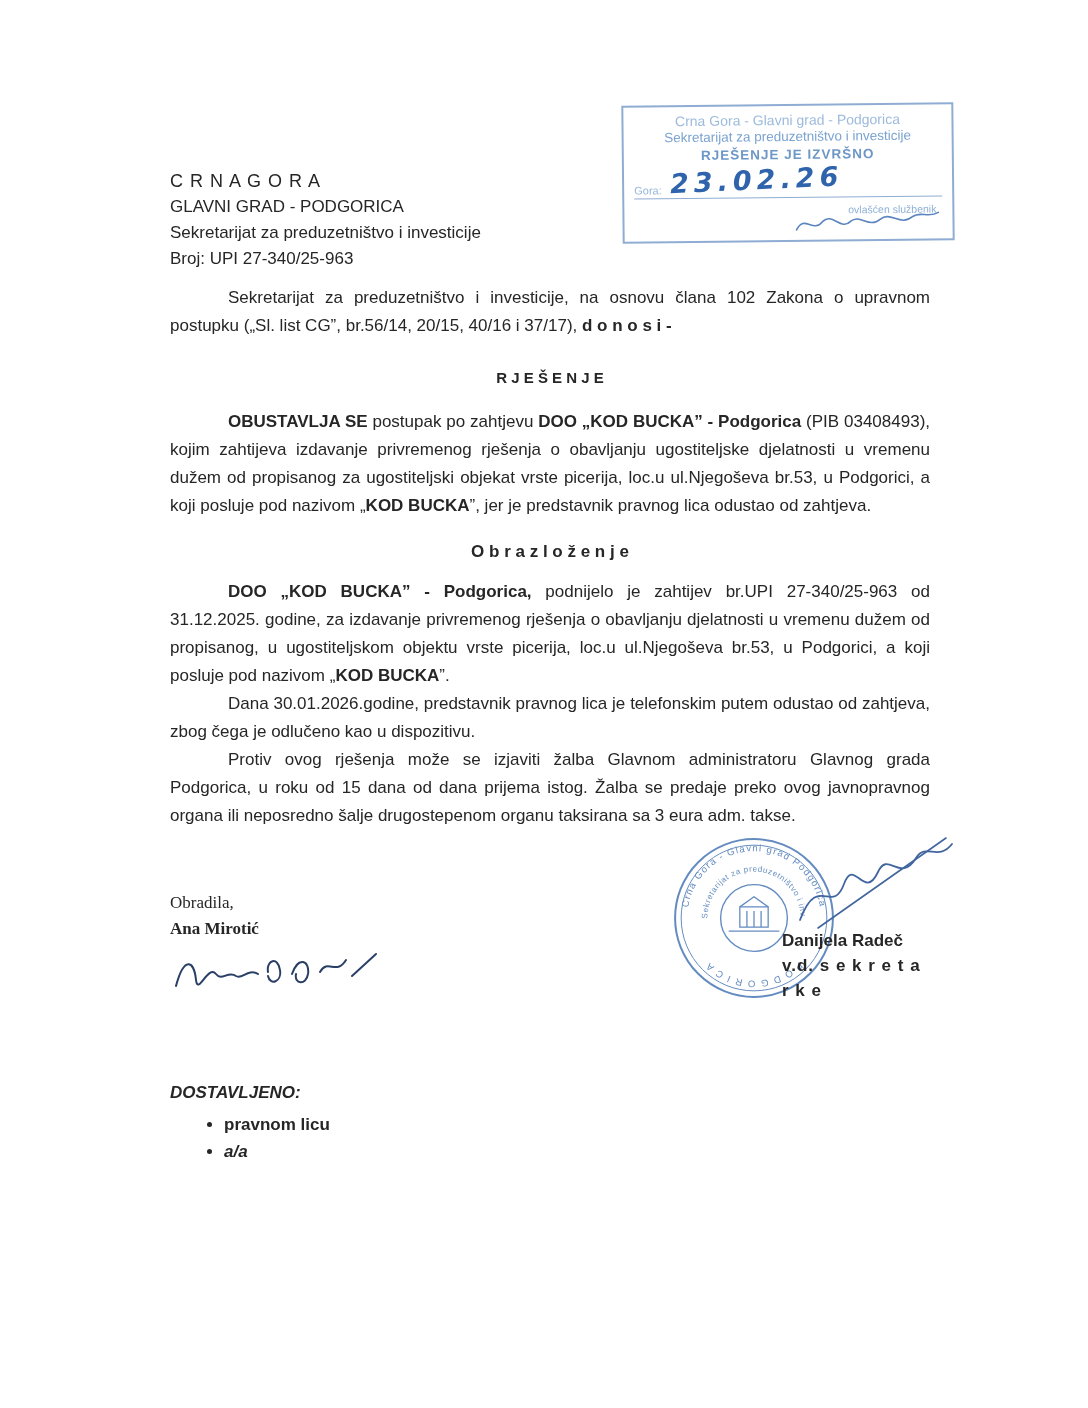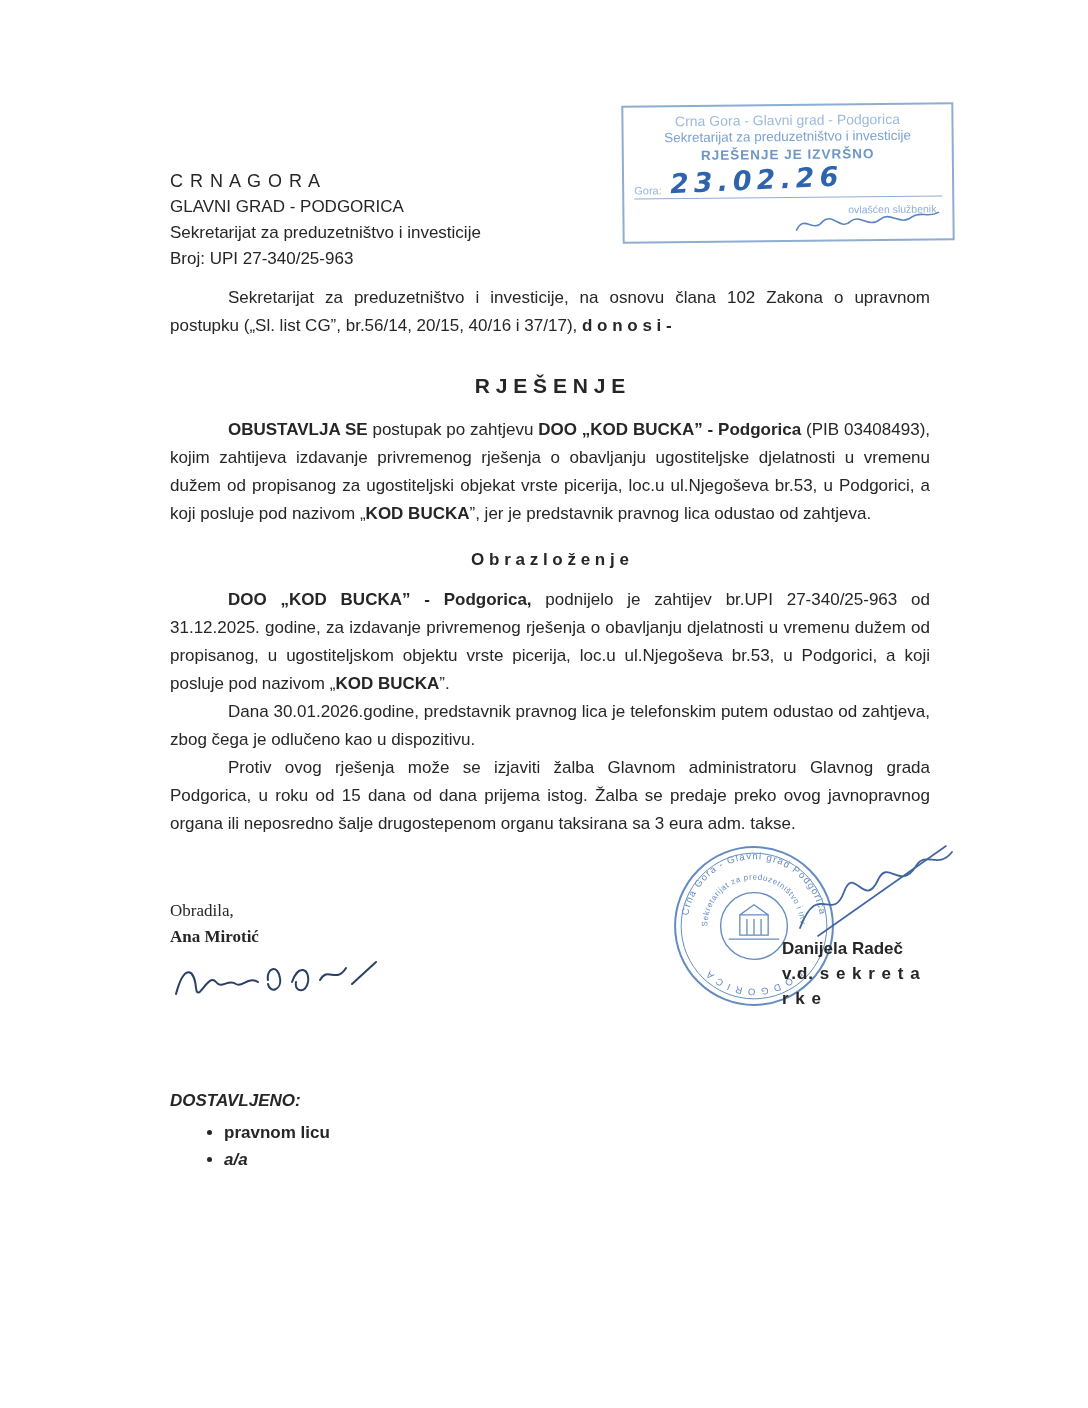--- a/index.html
+++ b/index.html
@@ -11,21 +11,21 @@
   .b { font-weight:bold; }
 
   .content { position:absolute; left:170px; top:168px; width:760px; }
 
   .hdr div { font-size:17px; line-height:26px; }
   .hdr .hdr-country { font-size:18px; letter-spacing:1px; }
 
   .para { font-size:17px; line-height:28px; text-align:justify; }
   .indent { text-indent:58px; }
   .intro { margin-top:12px; }
-  .doc-title { margin-top:32px; margin-bottom:16px; text-align:center; font-weight:bold; font-size:21px; line-height:28px; }
+  .doc-title { margin-top:24px; margin-bottom:16px; text-align:center; font-weight:bold; font-size:15px; line-height:28px; }
   .doc-subtitle { margin-top:18px; margin-bottom:12px; text-align:center; font-weight:bold; font-size:17px; line-height:28px; }
 
   
   .stamp {
     position:absolute; left:622px; top:104px; width:332px; min-height:132px;
     border:2px solid #8fadd2; padding:6px 10px 4px 10px;
     transform:rotate(-0.6deg); color:#7ba3d0; text-align:center;
   }
   .stamp-l1 { font-size:14px; opacity:.75; }
   .stamp-l2 { font-size:13.5px; margin-top:1px; }

